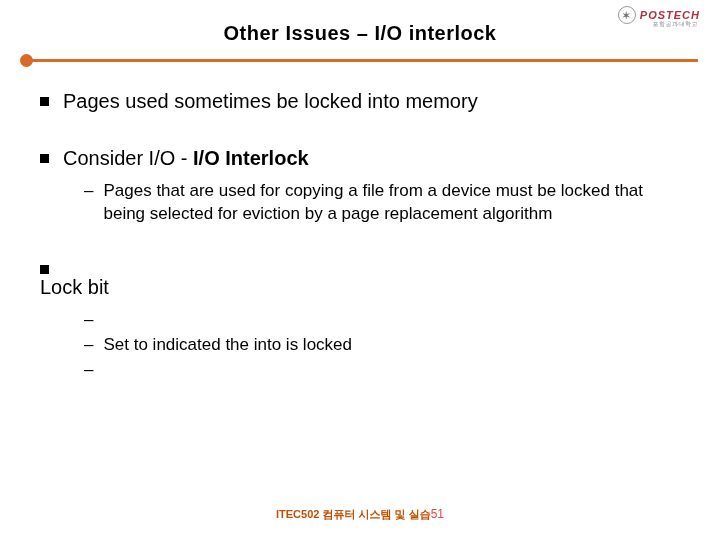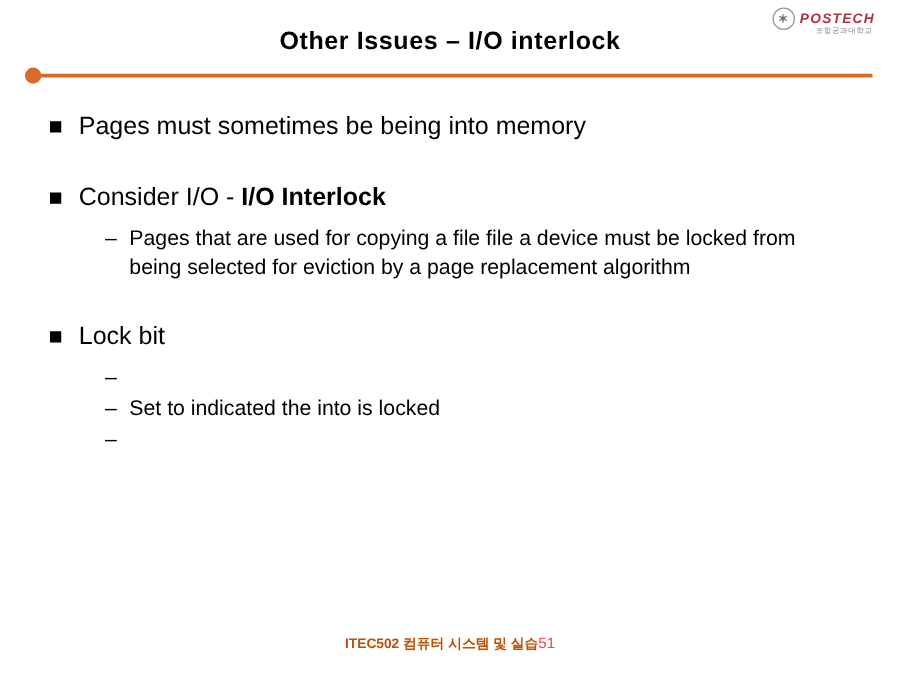--- a/index.html
+++ b/index.html
@@ -61,21 +61,21 @@
     font-size: 20px;
     color: #000;
     line-height: 1.35;
   }
   .bullet-l1 .sq {
     width: 9px; height: 9px; background: #000;
     margin-top: 9px; margin-right: 14px;
     flex-shrink: 0;
   }
   .bullet-l1.gap-big { margin-top: 30px; }
-  .bullet-l1.gap-mid { margin-top: 30px; }
+  .bullet-l1.gap-mid { margin-top: 30px; flex-direction: column; }
   .bold { font-weight: bold; }
   .sublist {
     margin-left: 44px;
     margin-top: 8px;
   }
   .bullet-l2 {
     display: flex;
     font-size: 17px;
     color: #000;
     line-height: 1.35;
@@ -104,33 +104,33 @@
 </div>
 <div class="logo-sub">포항공과대학교</div>
 
 <div class="title">Other Issues – I/O interlock</div>
 <div class="hr-line"></div>
 
 <div class="content">
 
   <div class="bullet-l1">
     <span class="sq"></span>
-    <span>Pages must sometimes be being into memory</span>
+    <span>Pages used sometimes be locked into memory</span>
   </div>
 
   <div class="bullet-l1 gap-big">
     <span class="sq"></span>
     <span>
       <span>Consider I/O - </span><span class="bold">I/O Interlock</span>
     </span>
   </div>
   <div class="sublist">
     <div class="bullet-l2">
       <span class="dash">–</span>
-      <span>Pages that are used for copying a file file a device must be locked from being selected for eviction by a page replacement algorithm</span>
+      <span>Pages that are used for copying a file from a device must be locked that being selected for eviction by a page replacement algorithm</span>
     </div>
   </div>
 
   <div class="bullet-l1 gap-mid">
     <span class="sq"></span>
     <span>Lock bit</span>
   </div>
   <div class="sublist">
     <div class="bullet-l2">
       <span class="dash">–</span>

